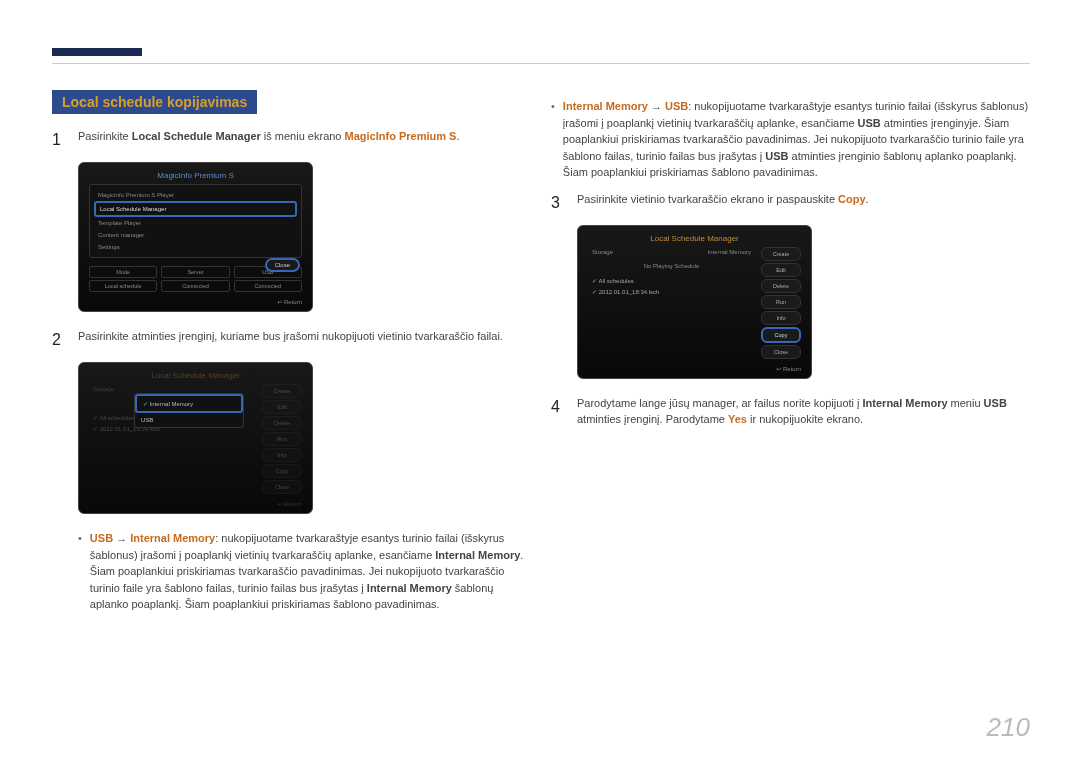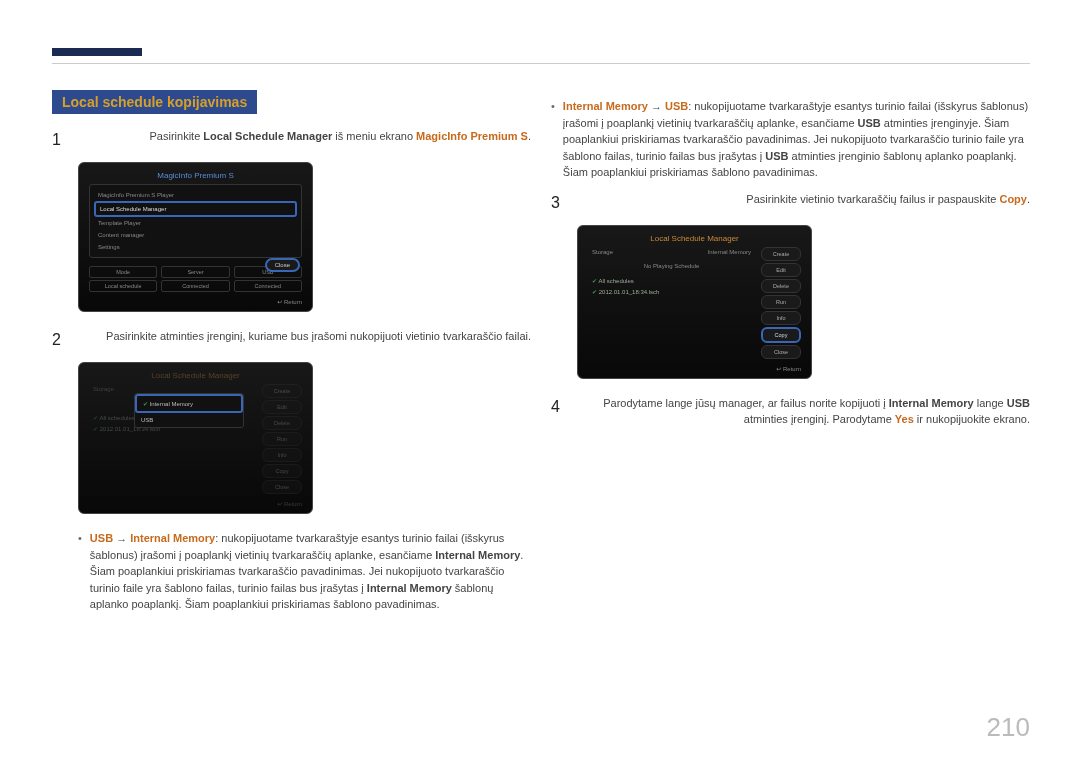--- a/index.html
+++ b/index.html
@@ -50,21 +50,21 @@
     display: inline-block;
     margin-bottom: 14px;
   }
   .step {
     display: flex;
     gap: 12px;
     margin-bottom: 10px;
     line-height: 1.5;
   }
   .step-num { font-size: 16px; font-weight: 400; width: 14px; color:#222; }
-  .step-text { flex: 1; font-size: 11px; color: #444; text-align: right; }
+  .step-text { flex: 1; font-size: 11px; color: #444; }
   .bold { font-weight: bold; }
   .orange { color: #c76a1c; font-weight: bold; }
 
   
   .device-panel {
     background: linear-gradient(#181818,#080808);
     border: 1px solid #444;
     border-radius: 6px;
     width: 235px;
     margin: 8px 0 16px 26px;
@@ -131,20 +131,21 @@
   .bullet { display:flex; gap:8px; line-height:1.5; font-size:11px; color:#444; margin-bottom:6px; }
   .bullet .dot { width:5px; color:#666; }
 
   .page-num {
     position: absolute;
     bottom: 20px;
     right: 50px;
     font-size: 26px;
     color: #bbb;
     font-weight: 300;
+    font-style: italic;
   }
 </style>
 </head>
 <body>
 
 <div class="top-bar"></div>
 <div class="hr-line"></div>
 
 <div class="content">
 
@@ -233,21 +234,21 @@
         <div class="dot">•</div>
         <div>
           <span class="orange">Internal Memory</span><span> → </span><span class="orange">USB</span><span>: nukopijuotame tvarkaraštyje esantys turinio failai (išskyrus šablonus) įrašomi į poaplankį vietinių tvarkaraščių aplanke, esančiame </span><span class="bold">USB</span><span> atminties įrenginyje. Šiam poaplankiui priskiriamas tvarkaraščio pavadinimas. Jei nukopijuoto tvarkaraščio turinio faile yra šablono failas, turinio failas bus įrašytas į </span><span class="bold">USB</span><span> atminties įrenginio šablonų aplanko poaplankį. Šiam poaplankiui priskiriamas šablono pavadinimas.</span>
         </div>
       </div>
     </div>
 
     <div class="step" style="margin-top:10px">
       <div class="step-num">3</div>
       <div class="step-text">
-        <span>Pasirinkite vietinio tvarkaraščių failus ir paspauskite </span><span class="orange">Copy</span><span>.</span>
+        <span>Pasirinkite vietinio tvarkaraščio ekrano ir paspauskite </span><span class="orange">Copy</span><span>.</span>
       </div>
     </div>
 
     <div class="device-panel lsm-panel">
       <div class="panel-title panel-title-orange">Local Schedule Manager</div>
       <div class="lsm-body">
         <div class="lsm-left">
           <div class="storage-row">
               <span>Storage</span>
               <span>Internal Memory</span>
@@ -265,19 +266,19 @@
           <div class="lsm-btn hl">Copy</div>
           <div class="lsm-btn">Close</div>
         </div>
       </div>
       <div class="return-row">Return</div>
     </div>
 
     <div class="step">
       <div class="step-num">4</div>
       <div class="step-text">
-        <span>Parodytame lange jūsų manager, ar failus norite kopijuoti į </span><span class="bold">Internal Memory</span><span> lange </span><span class="bold">USB</span><span> atminties įrenginį. Parodytame </span><span class="orange">Yes</span><span> ir nukopijuokite ekrano.</span>
+        <span>Parodytame lange jūsų manager, ar failus norite kopijuoti į </span><span class="bold">Internal Memory</span><span> meniu </span><span class="bold">USB</span><span> atminties įrenginį. Parodytame </span><span class="orange">Yes</span><span> ir nukopijuokite ekrano.</span>
       </div>
     </div>
   </div>
 </div>
 
 <div class="page-num">210</div>
 
 </body></html>

